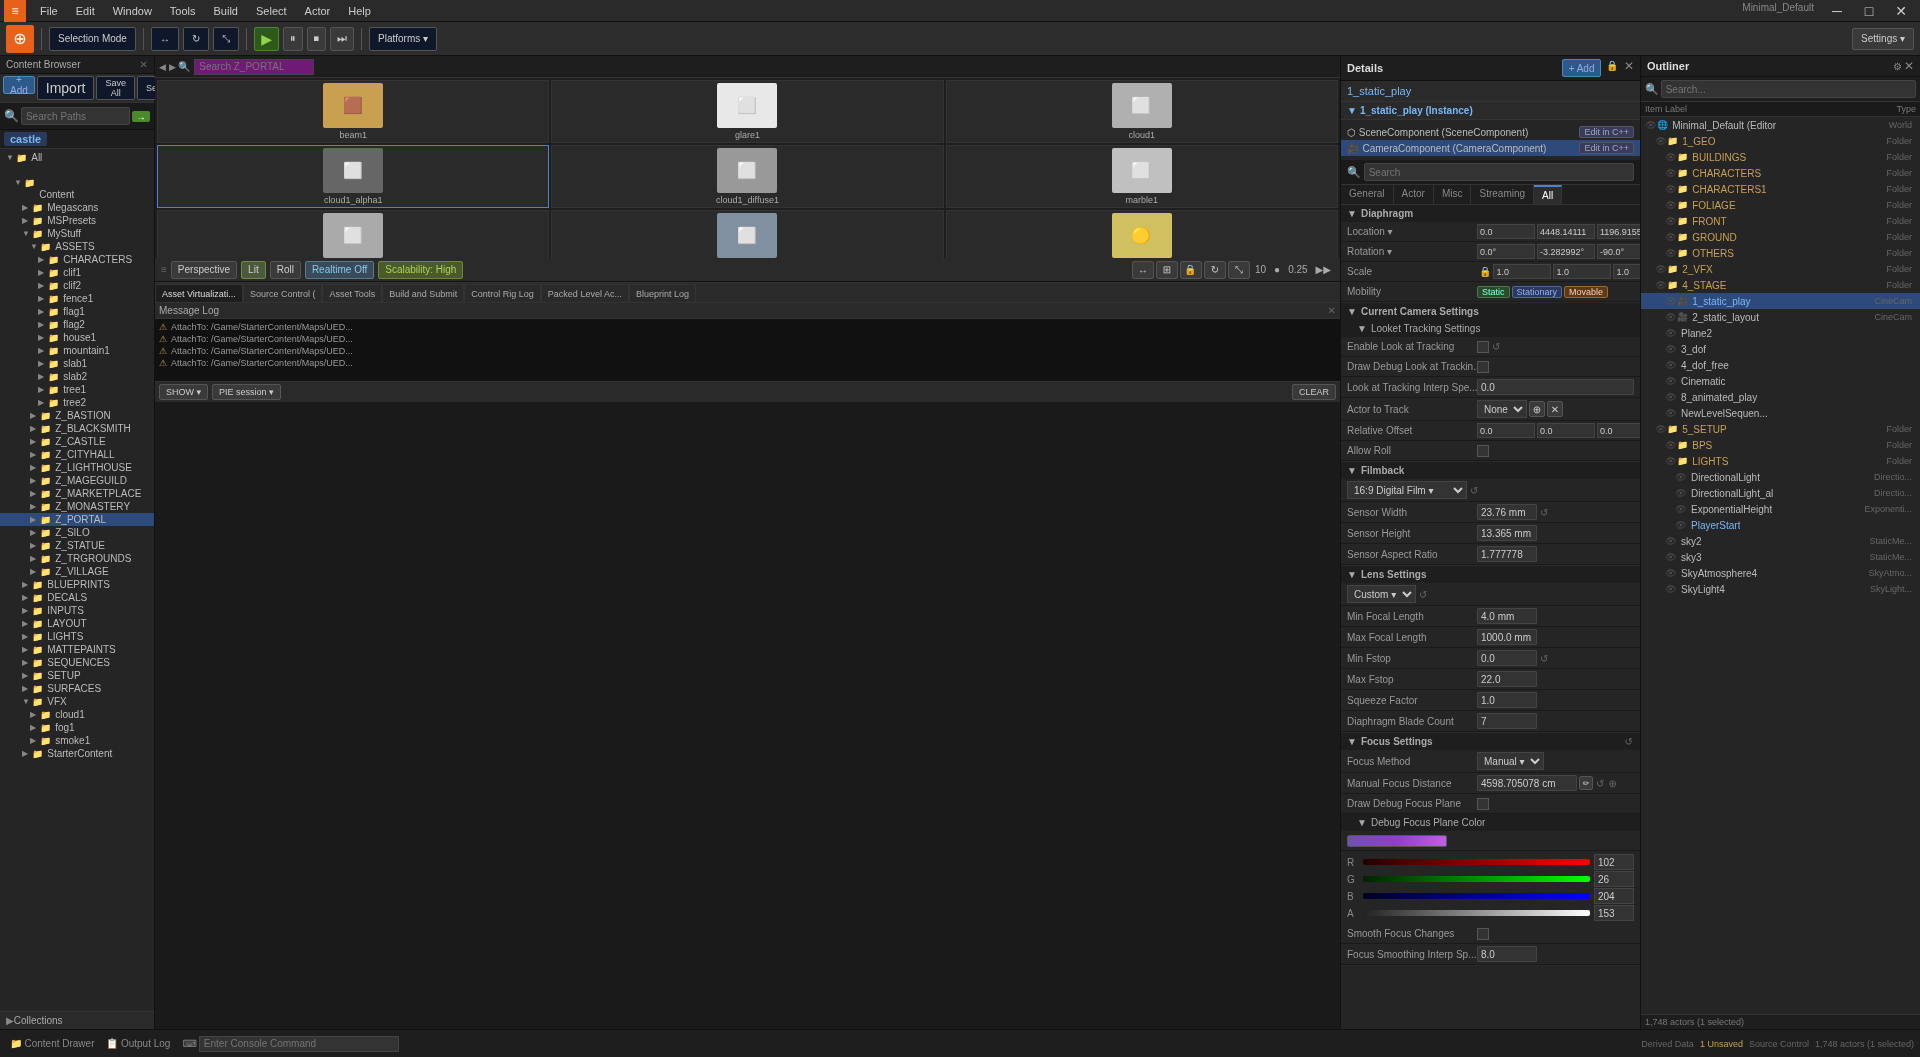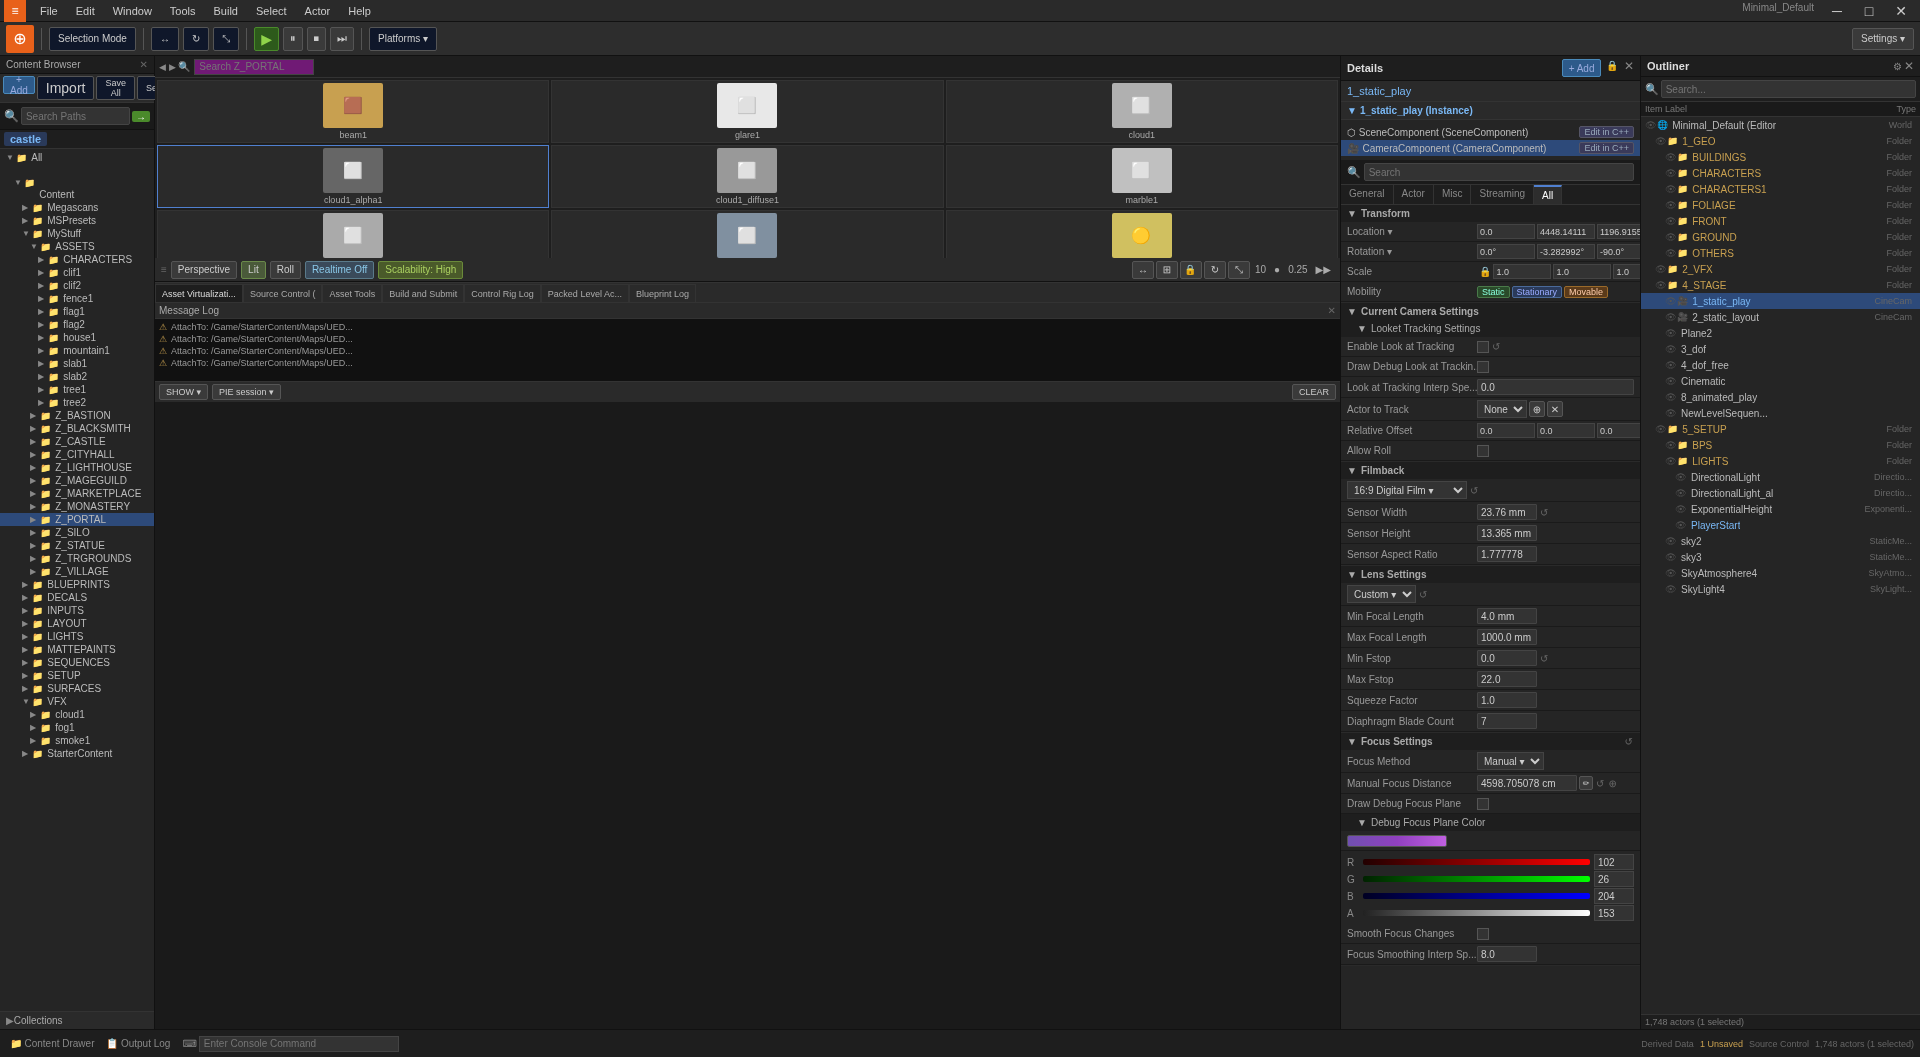--- a/index.html
+++ b/index.html
@@ -613,21 +613,21 @@
         <div class="det-tab">General</div>
         <div class="det-tab">Actor</div>
         <div class="det-tab">Misc</div>
         <div class="det-tab">Streaming</div>
         <div class="det-tab active">All</div>
       </div>
 
       <div class="prop-section">
         <div class="prop-section-header">
           <span>▼</span>
-          <span>Transform</span>
+          <span>Diaphragm</span>
         </div>
 
         <div class="prop-row">
           <div class="prop-label">Location ▾</div>
           <div class="prop-value">
             <input class="xyz-input" value="0.0" style="">
             <input class="xyz-input" value="4448.14111" style="">
             <input class="xyz-input" value="1196.9155" style="">
 
           </div>

